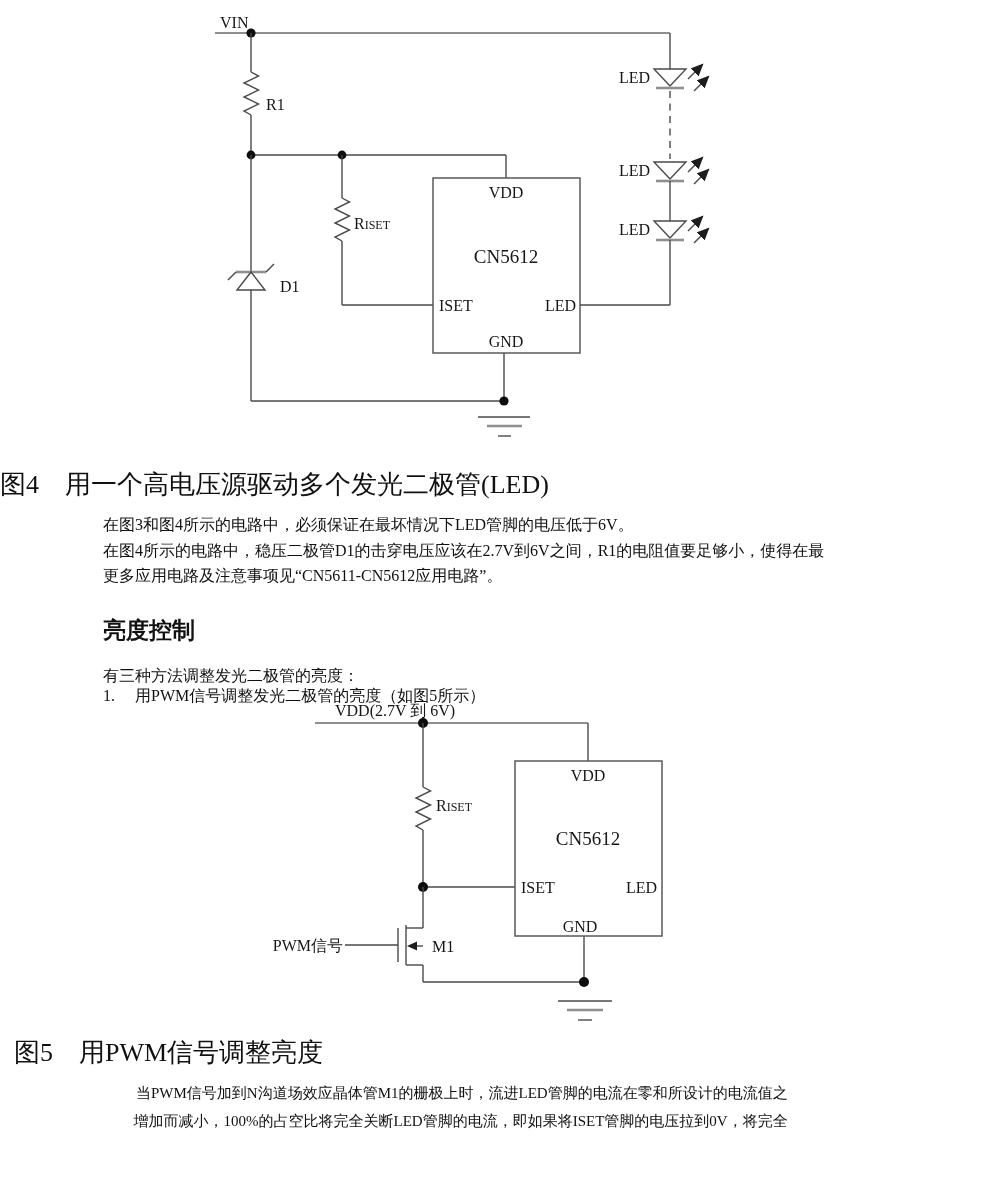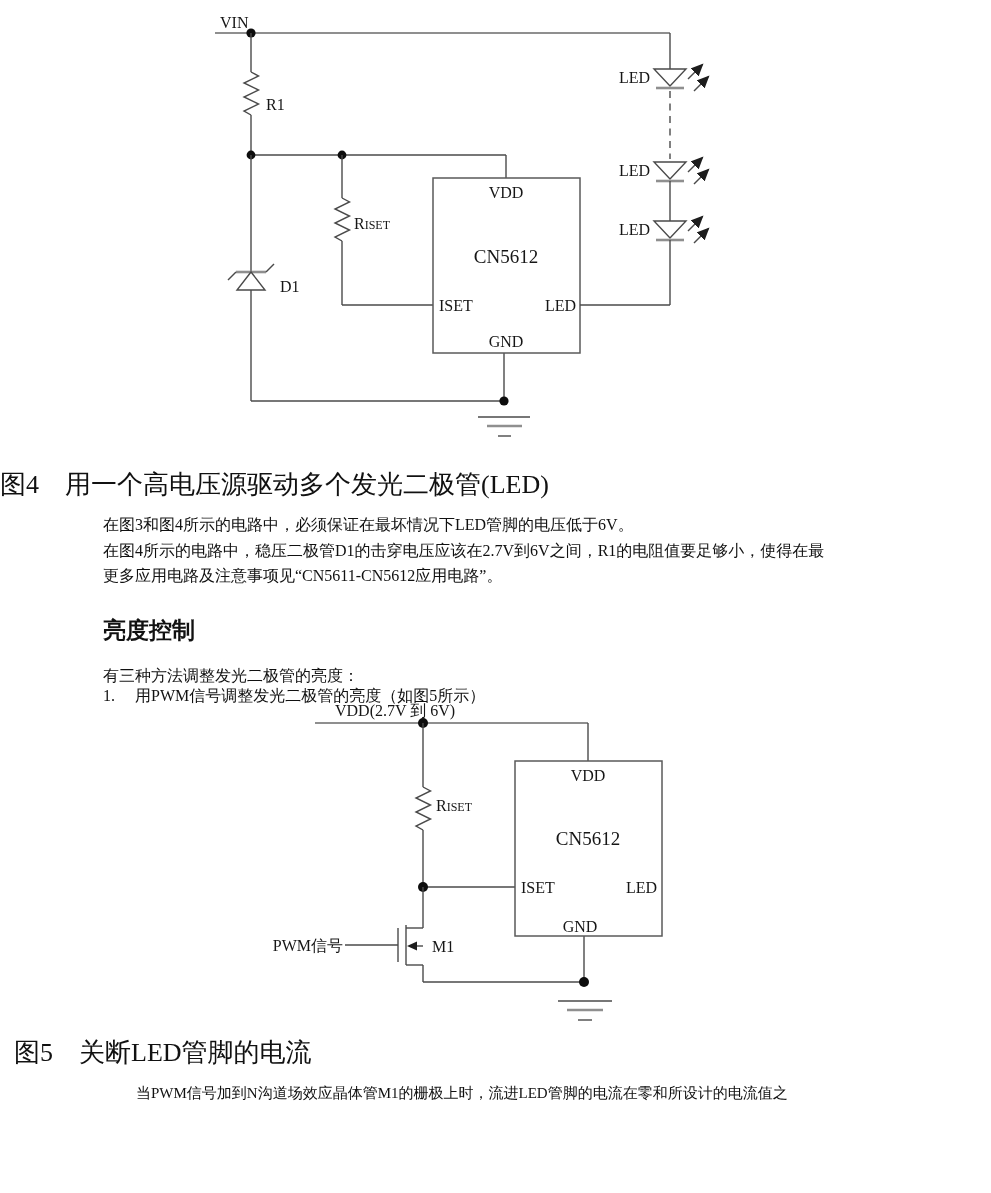--- a/index.html
+++ b/index.html
@@ -190,18 +190,19 @@
     <rect class="boxline" x="515" y="71" width="147" height="175"></rect>
     <text x="588" y="91" font-size="16" text-anchor="middle">VDD</text>
     <text x="588" y="155" font-size="19" text-anchor="middle">CN5612</text>
     <text x="521" y="203" font-size="16">ISET</text>
     <text x="657" y="203" font-size="16" text-anchor="end">LED</text>
     <text x="580" y="242" font-size="16" text-anchor="middle">GND</text>
   </g>
 </svg>
 
 <div class="caption" style="top:1038px;left:14px;">
-  <span>图5</span><span class="gap"></span><span>关断LED管脚的电流</span>
+  <span>图5</span><span class="gap"></span><span>用PWM信号调整亮度</span>
 </div>
 
 <div class="para2" style="top:1080px;left:128px;">
   <div style="padding-left:8px;">当PWM信号加到N沟道场效应晶体管M1的栅极上时，流进LED管脚的电流在零和所设计的电流值之</div>
+  <div>增加而减小，100%的占空比将完全关断LED管脚的电流，即如果将ISET管脚的电压拉到0V，将完全</div>
 </div>
 
 </body></html>

